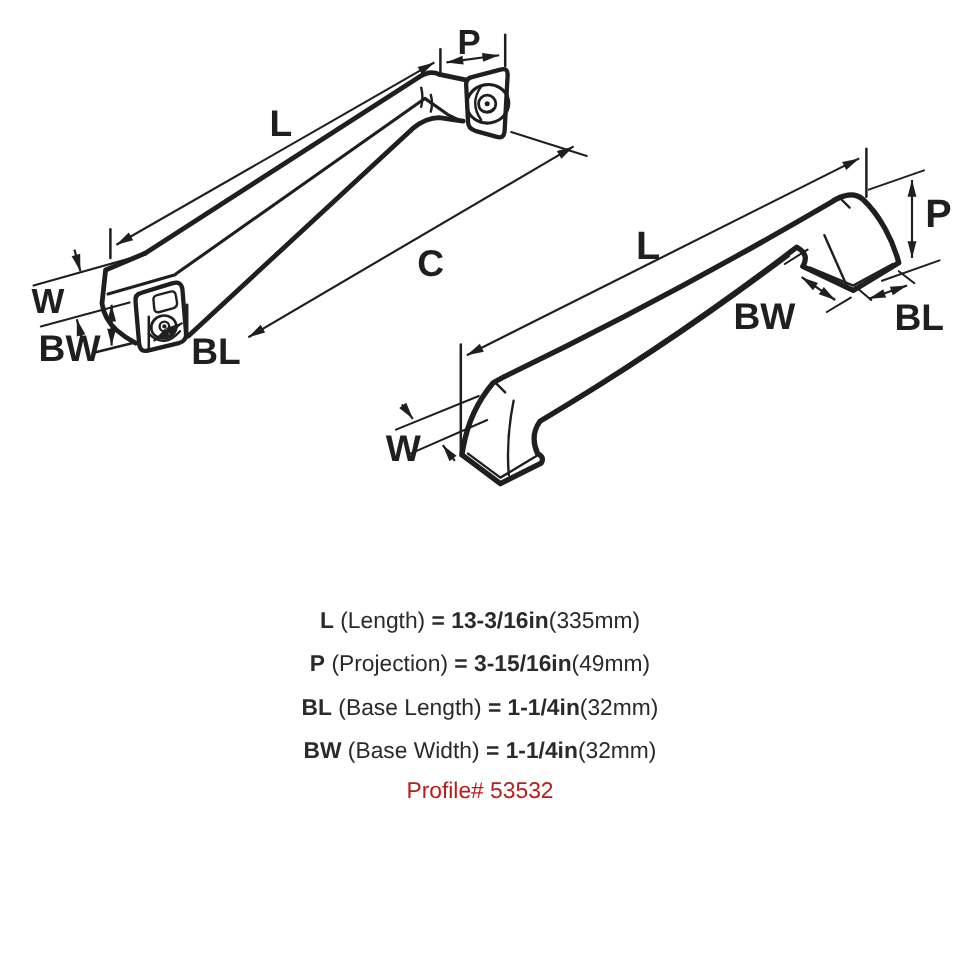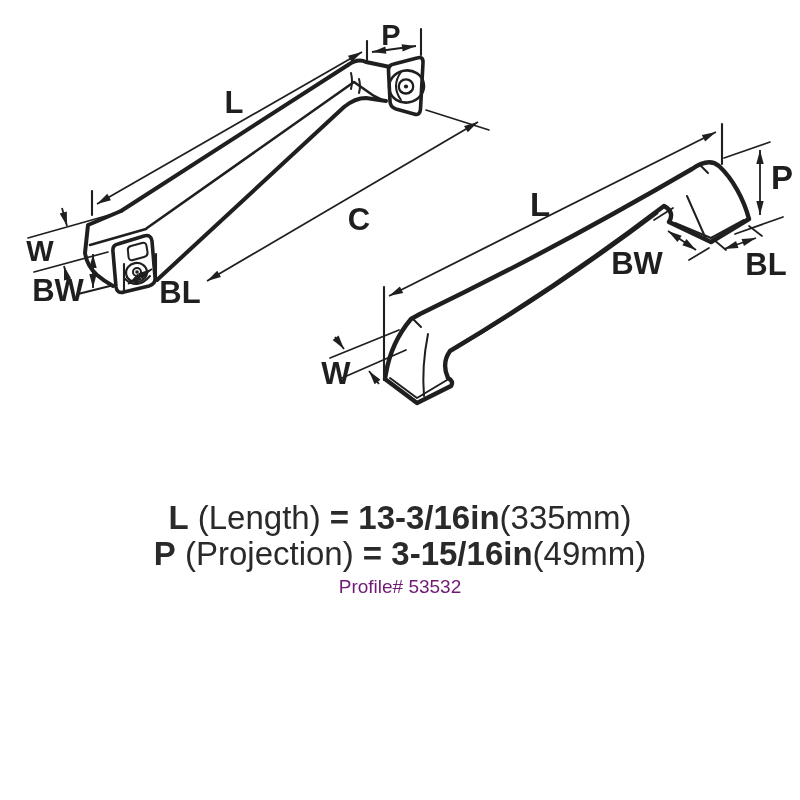--- a/index.html
+++ b/index.html
@@ -17,24 +17,24 @@
   .dim1 { fill:none; stroke:#1f1f1f; stroke-width:1.8; marker-end:url(#arw); }
   .ext  { fill:none; stroke:#1f1f1f; stroke-width:1.7; stroke-linecap:round; }
   .tick { fill:none; stroke:#1f1f1f; stroke-width:2.1; stroke-linecap:round; }
   .dl   { font-family:"Liberation Sans", sans-serif; font-weight:700; fill:#1f1f1f;
           font-size:31px; text-anchor:middle; }
   .dl-sm{ font-size:29px; }
   .dl-lg{ font-size:33px; }
 
   
   .specs { position:absolute; left:0; top:500px; width:800px; text-align:center; color:#2a2a2a; }
-  .spec-row { font-size:33px; line-height:36.4px; white-space:nowrap; }
+  .spec-row { font-size:19px; line-height:36.4px; white-space:nowrap; }
   .spec-row .b { font-weight:700; }
   .spec-row .r { font-weight:400; }
-  .profile { font-size:19px; line-height:22px; margin-top:3px; color:#701a75; font-weight:400; }
+  .profile { font-size:19px; line-height:22px; margin-top:3px; color:#b91c1c; font-weight:400; }
 </style>
 </head>
 <body>
 
 <div class="stage">
 
   <svg class="diagram" width="800" height="460" viewBox="0 0 800 460">
     <defs>
       <marker id="arw" markerUnits="userSpaceOnUse" markerWidth="16" markerHeight="10" refX="15" refY="5" orient="auto-start-reverse">
         <path d="M 15,5 L 1,1.3 L 1,8.7 Z" fill="#1f1f1f"></path>
@@ -139,16 +139,18 @@
       <path class="ext" d="M 342,378 L 406,350"></path>
       <path class="dim1" d="M 335,337 L 344,349"></path>
       <path class="dim1" d="M 379,384 L 369,371"></path>
       <text class="dl" x="336" y="384">W</text>
     </g>
   </svg>
 
   <div class="specs">
     <div class="spec-row"><span class="b">L</span> <span class="r">(Length)</span> <span class="b">=</span> <span class="b">13-3/16in</span><span class="r">(335mm)</span></div>
     <div class="spec-row"><span class="b">P</span> <span class="r">(Projection)</span> <span class="b">=</span> <span class="b">3-15/16in</span><span class="r">(49mm)</span></div>
+    <div class="spec-row"><span class="b">BL</span> <span class="r">(Base Length)</span> <span class="b">=</span> <span class="b">1-1/4in</span><span class="r">(32mm)</span></div>
+    <div class="spec-row"><span class="b">BW</span> <span class="r">(Base Width)</span> <span class="b">=</span> <span class="b">1-1/4in</span><span class="r">(32mm)</span></div>
     <div class="profile">Profile# 53532</div>
   </div>
 
 </div>
 
 </body></html>

